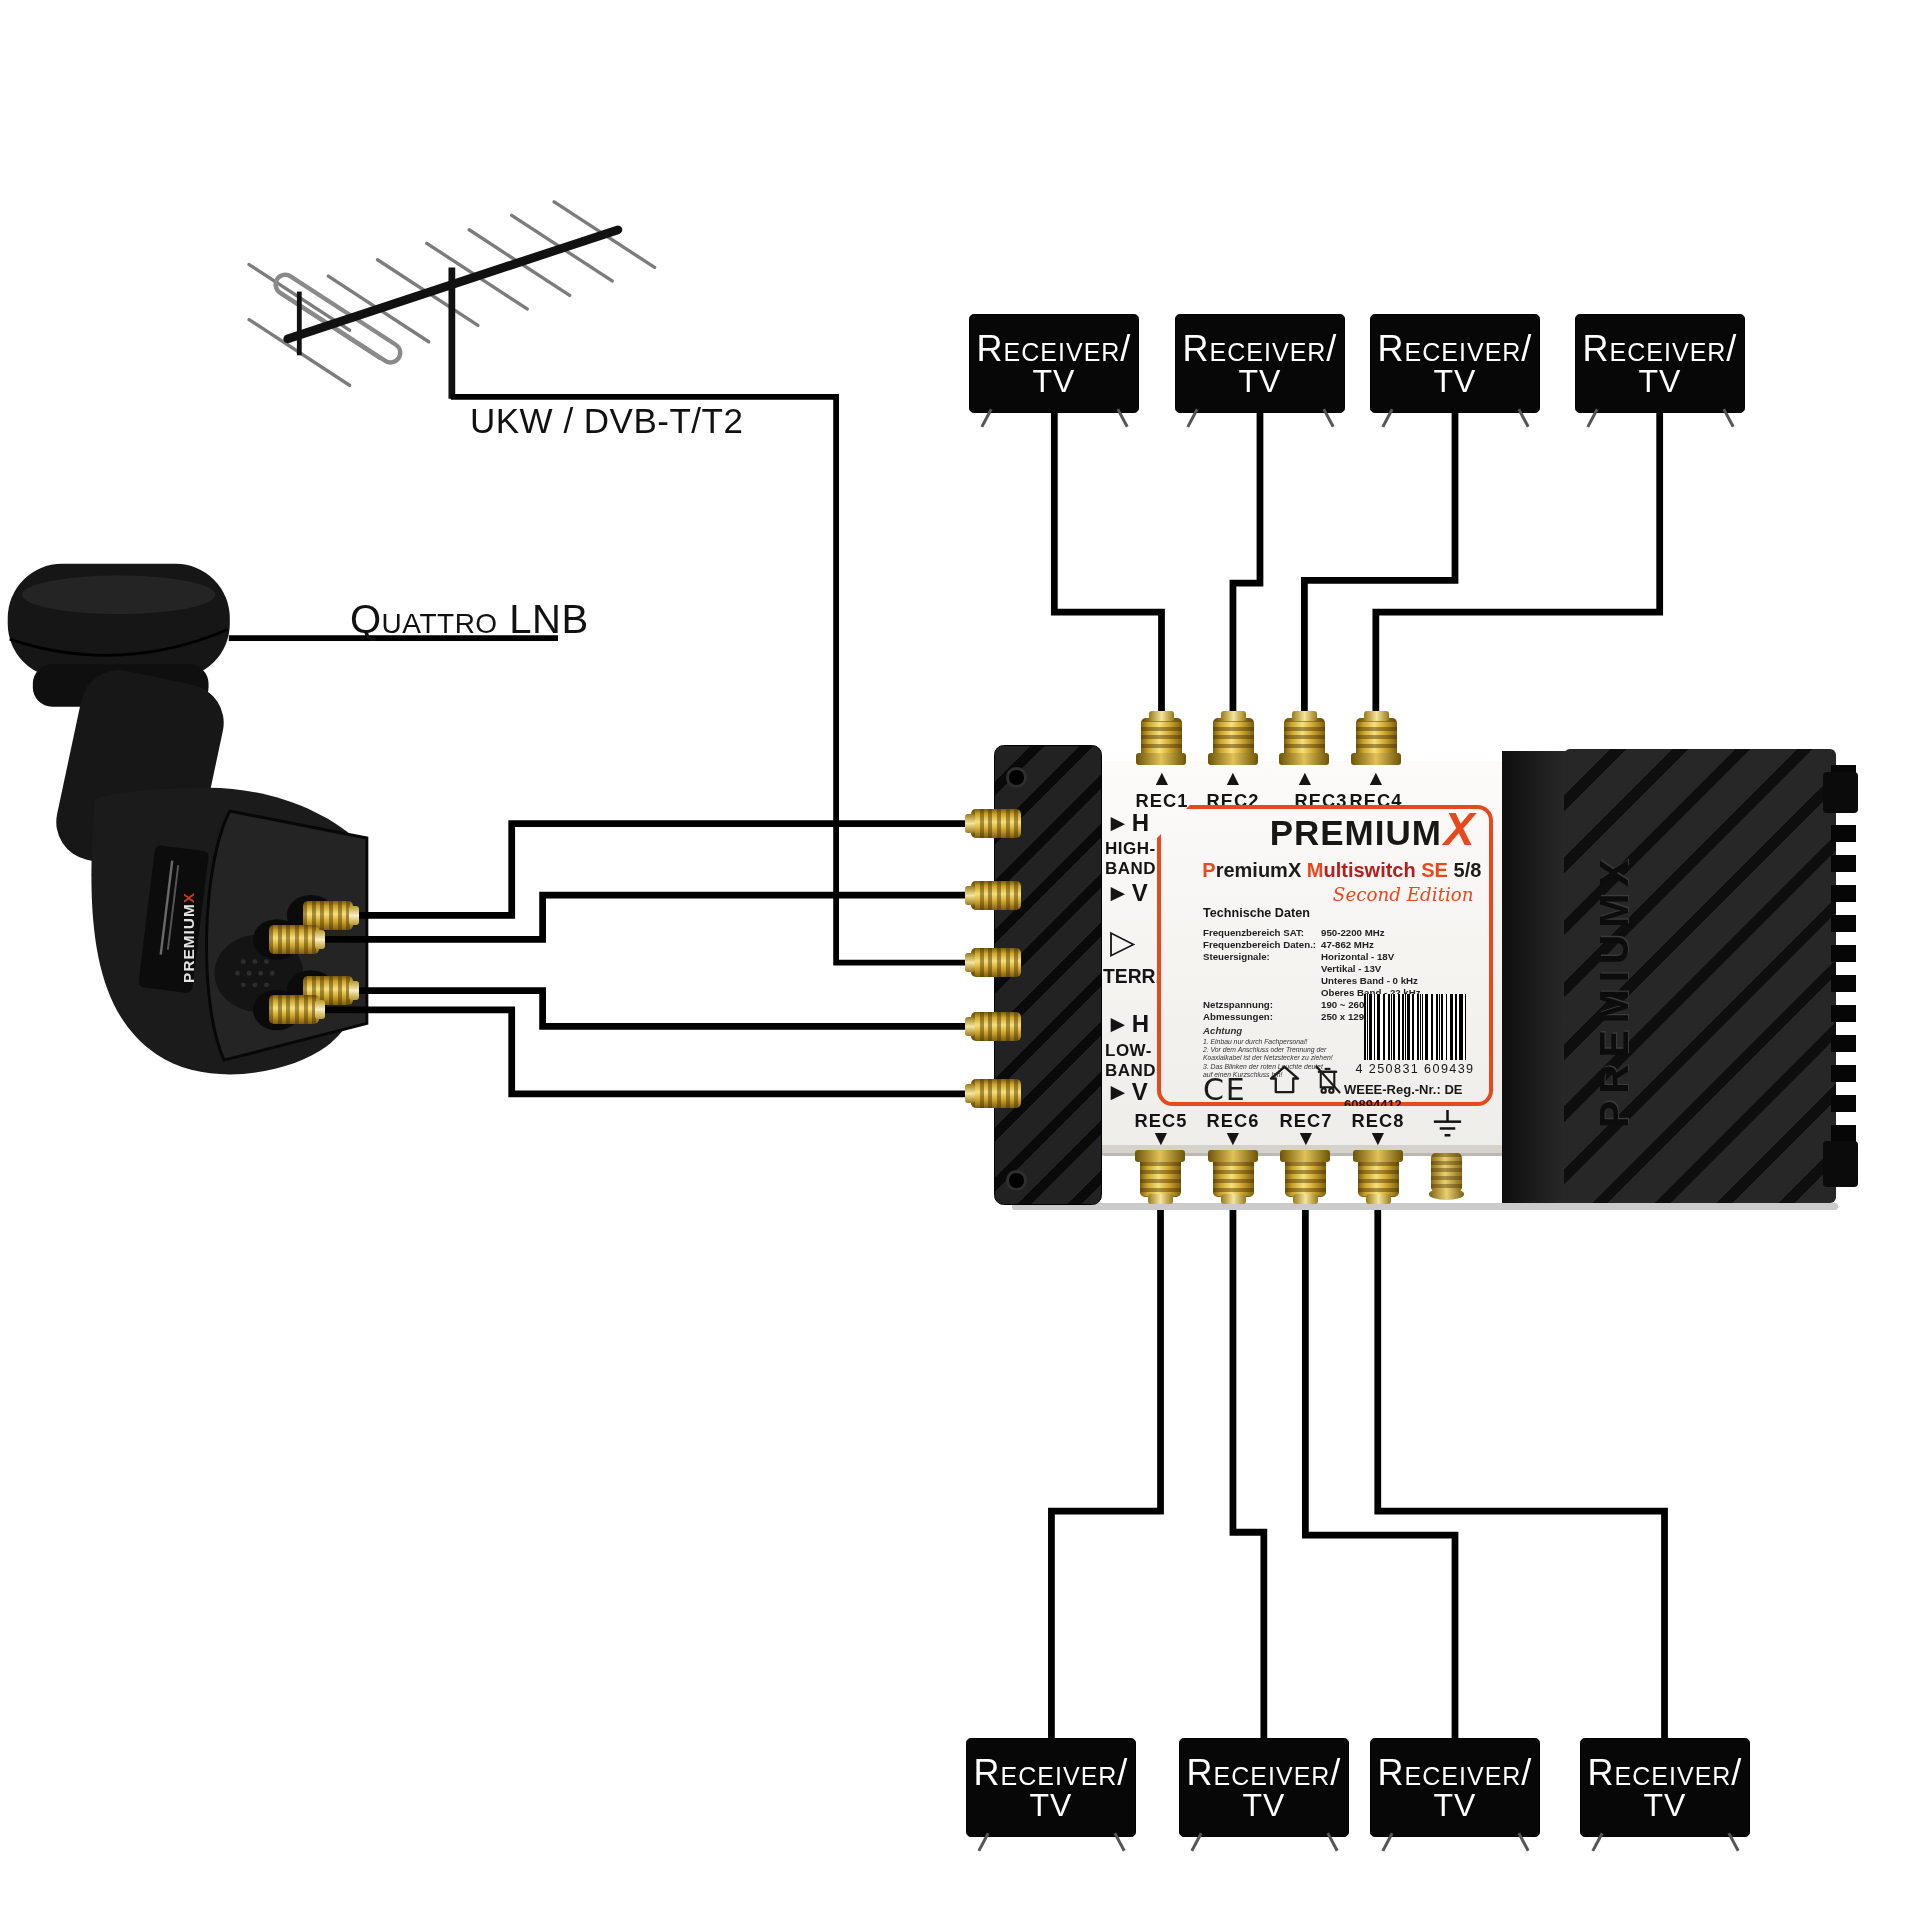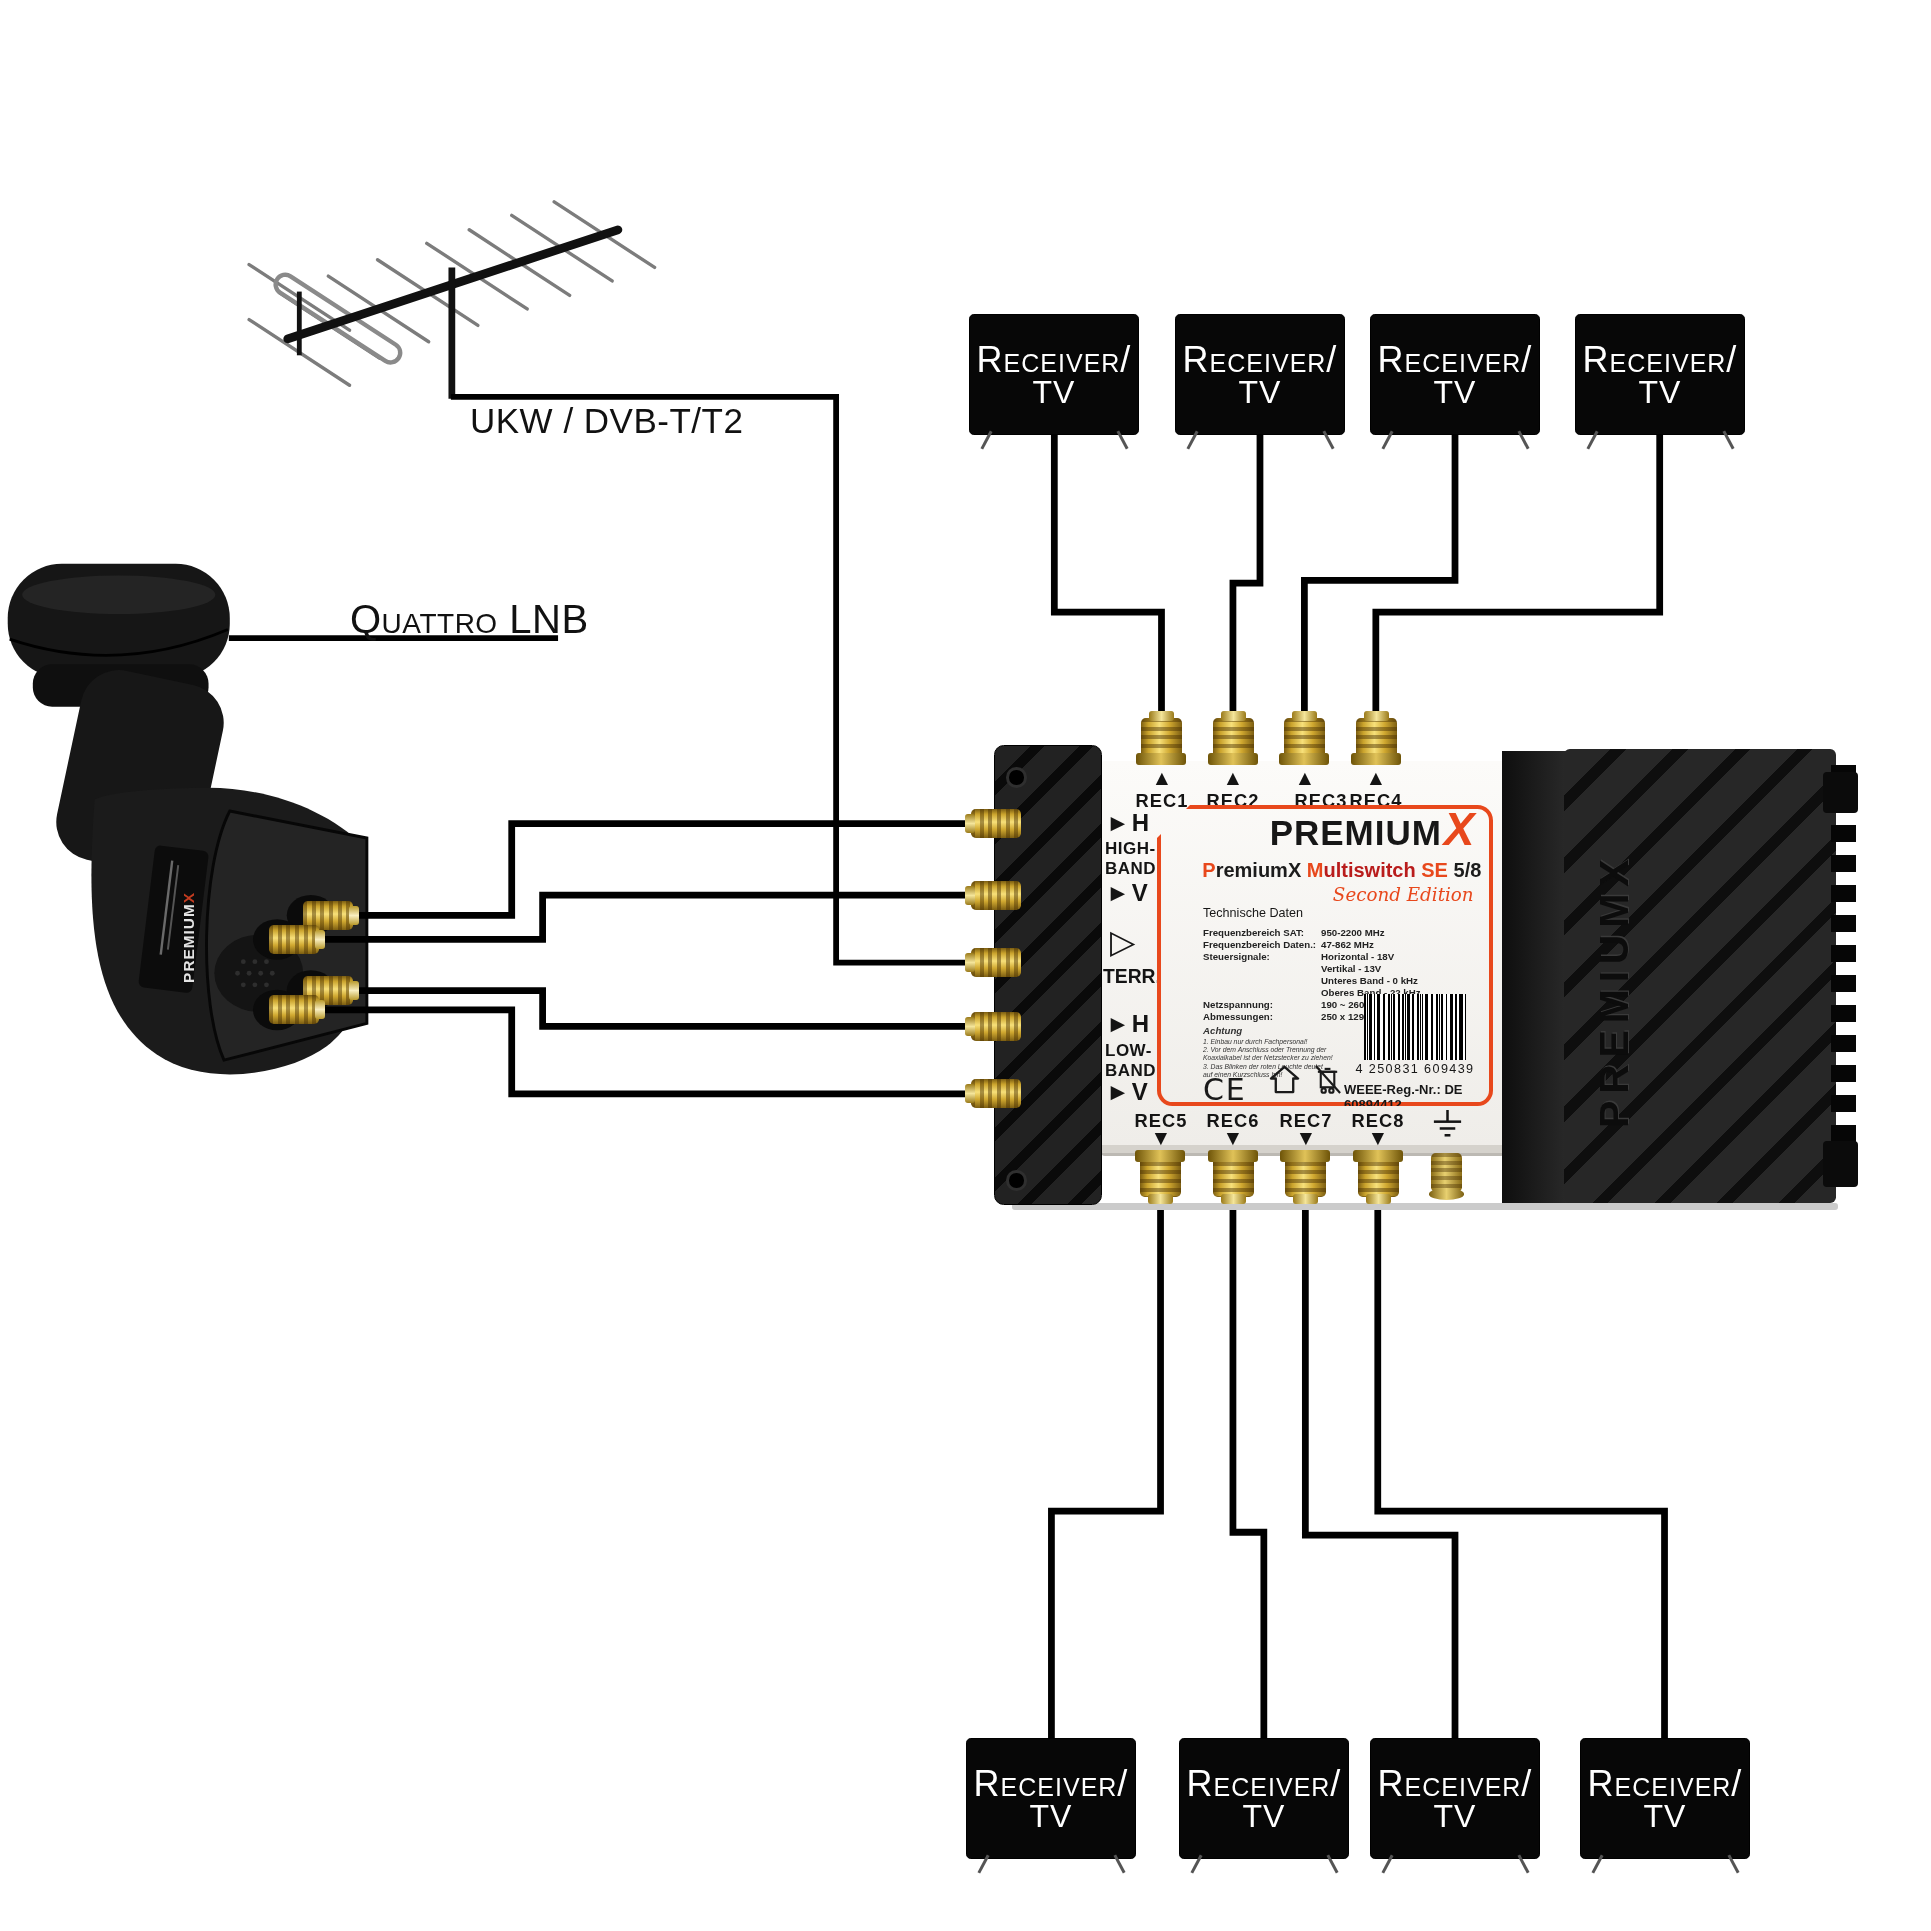--- a/index.html
+++ b/index.html
@@ -10,21 +10,21 @@
           font-family:"Liberation Sans", sans-serif;}
   #wires-svg{position:absolute;left:0;top:0;z-index:1;}
 
   
   .dlabel{position:absolute;color:#111;font-variant:small-caps;letter-spacing:0.5px;z-index:3;}
   #antenna-label-1{left:470px;top:359px;font-size:36px;}
   #antenna-label-2{left:470px;top:401px;font-variant:normal;font-size:35px;}
   #lnb-label{left:350px;top:597px;font-size:40px;}
 
   
-  .tv{position:absolute;width:170px;height:121px;background:#070707;border:1.9px solid #000;
+  .tv{position:absolute;width:170px;height:99px;background:#070707;border:1.9px solid #000;
       border-radius:4.8px;z-index:3;display:flex;flex-direction:column;align-items:center;
       justify-content:center;color:#fff;box-sizing:border-box;}
   .tv .l1{font-variant:small-caps;font-size:36px;letter-spacing:1px;line-height:35px;}
   .tv .l2{font-size:32px;letter-spacing:1px;line-height:31px;}
   .tv::before,.tv::after{content:"";position:absolute;bottom:-16.4px;width:2.9px;height:20px;background:#555;}
   .tv::before{left:14.5px;transform:rotate(28deg);}
   .tv::after{right:14.5px;transform:rotate(-28deg);}
 
   
   .ms{position:absolute;z-index:2;}
@@ -83,21 +83,21 @@
 
   
   #sticker{position:absolute;left:1157px;top:805px;width:336px;height:301px;z-index:5;
       border:4.8px solid var(--accent);border-radius:15.4px;box-sizing:border-box;
       clip-path:polygon(33px 0,100% 0,100% 100%,0 100%,0 33px);}
   .stk{position:absolute;color:#171717;}
   #stk-logo{right:13.5px;top:3.9px;font-size:35px;font-weight:800;letter-spacing:1px;display:flex;align-items:flex-start;}
   #stk-logo .x{color:var(--accent);font-style:italic;font-weight:800;font-size:46px;line-height:33px;margin-left:1.9px;}
   #stk-title{right:7.7px;top:50px;font-size:20px;font-weight:bold;white-space:nowrap;}
   #stk-sub{right:15.4px;top:75px;font-family:"DejaVu Serif",serif;font-style:italic;font-size:18.3px;color:var(--accent);}
-  #stk-section{left:42px;top:97px;font-size:12.6px;font-weight:normal;}
+  #stk-section{left:42px;top:97px;font-size:12.6px;font-weight:bold;}
   #stk-specs{left:42px;top:118px;display:grid;grid-template-columns:118px auto;
       font-size:9.7px;font-weight:bold;line-height:12px;color:#222;}
   #stk-warn{left:42px;top:216px;width:164px;color:#333;}
   #stk-warn .wt{font-size:9.7px;font-weight:bold;font-style:italic;margin-bottom:1.9px;}
   #stk-warn .wl{font-size:6.8px;font-style:italic;line-height:8.2px;}
   #stk-ce{left:42px;top:263px;font-family:"DejaVu Sans",sans-serif;font-size:30px;letter-spacing:1.9px;color:#1a1a1a;}
   .stk-icon{position:absolute;top:255px;}
   #stk-barcode{left:203px;top:185px;width:102px;height:66px;background:
       repeating-linear-gradient(90deg,#000 0 1.9px,transparent 1.9px 4.8px),
       repeating-linear-gradient(90deg,#000 0 1px,transparent 1px 6.8px),

